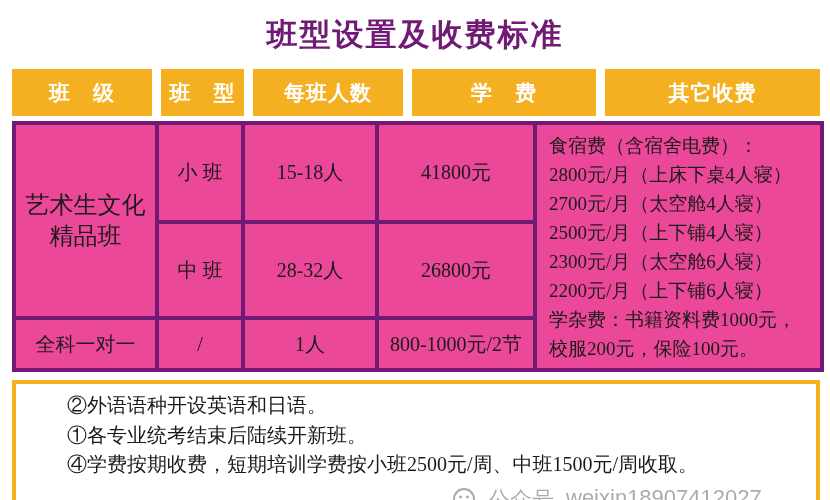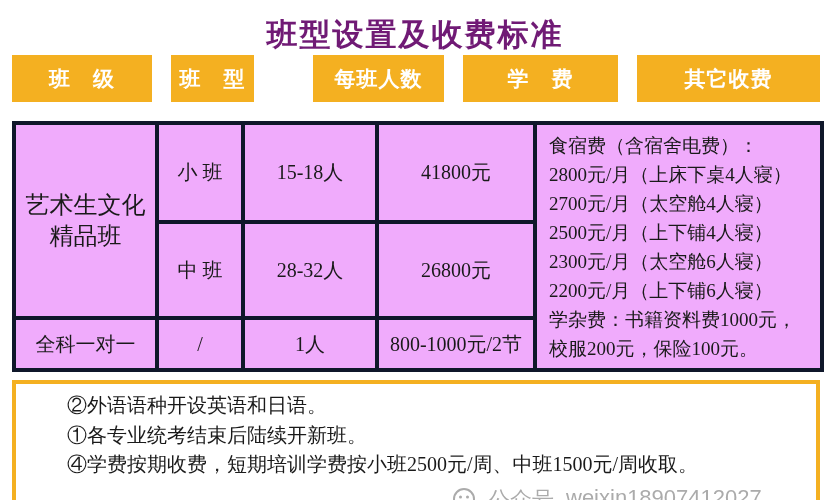--- a/index.html
+++ b/index.html
@@ -15,48 +15,48 @@
     position: absolute;
     top: 14px; left: 0; width: 100%;
     text-align: center;
     font-size: 31px;
     font-weight: bold;
     letter-spacing: 2px;
     color: #701a75;
   }
   .header-row {
     position: absolute;
-    left: 12px; top: 55px;
+    left: 12px; top: 69px;
     width: 808px; height: 47px;
     display: flex;
-    gap: 19px;
+    gap: 9px;
   }
   .header-cell {
     background: #f4b021;
     color: #ffffff;
     font-size: 21px;
     font-weight: bold;
     display: flex;
     align-items: center;
     justify-content: center;
     letter-spacing: 1px;
     white-space: pre;
   }
-  .hc0 { width: 140px; } .hc1 { width: 83px; text-align: right; } .hc2 { width: 131px; margin-left: 40px; }
-  .hc3 { width: 155px; } .hc4 { flex: 1; }
+  .hc0 { width: 140px; } .hc1 { width: 83px; text-align: right; } .hc2 { width: 150px; }
+  .hc3 { width: 184px; } .hc4 { flex: 1; }
   .body-table {
     position: absolute;
     left: 12px; top: 121px;
     width: 808px;
     border-collapse: collapse;
     table-layout: fixed;
   }
   .body-table td {
-    border: 4px solid #0f172a;
-    background: #f0abfc;
+    border: 4px solid #701a75;
+    background: #ec4899;
     text-align: center;
     vertical-align: middle;
     font-family: "Liberation Serif", serif;
     font-size: 20px;
     color: #1a1a1a;
     padding: 0;
   }
   .row1 { height: 99px; }
   .row2 { height: 96px; }
   .row3 { height: 52px; }

